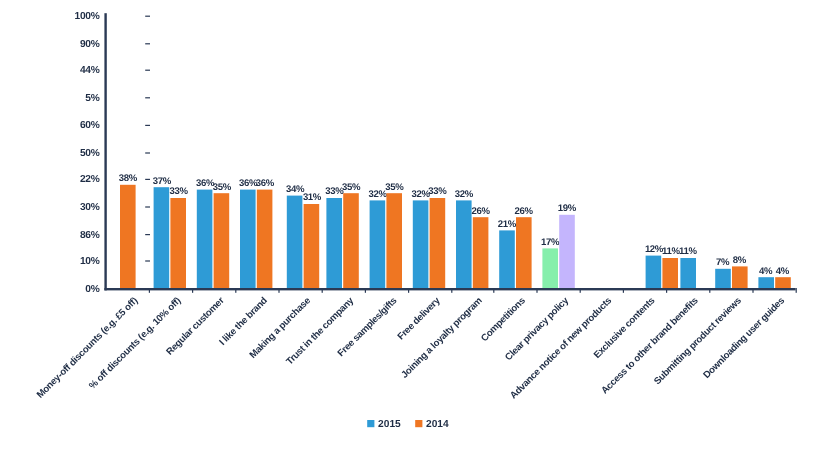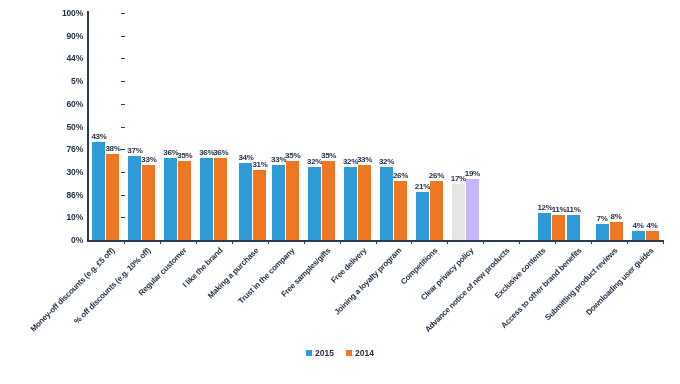--- a/index.html
+++ b/index.html
@@ -160,41 +160,38 @@
 
   <div id="y-labels">
       <div class="y-tick" style="top: 240px;">0%</div>
       <div class="y-tick-mark" style="top: 240px;"></div>
       <div class="y-tick" style="top: 217.3px;">10%</div>
       <div class="y-tick-mark" style="top: 217.3px;"></div>
       <div class="y-tick" style="top: 194.6px;">86%</div>
       <div class="y-tick-mark" style="top: 194.6px;"></div>
       <div class="y-tick" style="top: 171.9px;">30%</div>
       <div class="y-tick-mark" style="top: 171.9px;"></div>
-      <div class="y-tick" style="top: 149.2px;">76%</div>
+      <div class="y-tick" style="top: 149.2px;">22%</div>
       <div class="y-tick-mark" style="top: 149.2px;"></div>
       <div class="y-tick" style="top: 126.5px;">50%</div>
       <div class="y-tick-mark" style="top: 126.5px;"></div>
       <div class="y-tick" style="top: 103.8px;">60%</div>
       <div class="y-tick-mark" style="top: 103.8px;"></div>
       <div class="y-tick" style="top: 81.1px;">5%</div>
       <div class="y-tick-mark" style="top: 81.1px;"></div>
       <div class="y-tick" style="top: 58.4px;">44%</div>
       <div class="y-tick-mark" style="top: 58.4px;"></div>
       <div class="y-tick" style="top: 35.7px;">90%</div>
       <div class="y-tick-mark" style="top: 35.7px;"></div>
       <div class="y-tick" style="top: 13px;">100%</div>
       <div class="y-tick-mark" style="top: 13px;"></div>
     </div>
 
   <div id="plot-area">
       <div class="group" style="left: 0px; width: 35.9375px;">
-        <div class="bar s2015" style="height: 97.61px; background: rgb(46, 155, 214);">
-          <span class="bar-label">43%</span>
-        </div>
         <div class="bar s2014" style="height: 86.26px; background: rgb(239, 118, 34);">
           <span class="bar-label">38%</span>
         </div>
       </div>
       <div class="group" style="left: 35.9375px; width: 35.9375px;">
         <div class="bar s2015" style="height: 83.99px; background: rgb(46, 155, 214);">
           <span class="bar-label">37%</span>
         </div>
         <div class="bar s2014" style="height: 74.91px; background: rgb(239, 118, 34);">
           <span class="bar-label">33%</span>
@@ -258,21 +255,21 @@
       </div>
       <div class="group" style="left: 323.438px; width: 35.9375px;">
         <div class="bar s2015" style="height: 47.67px; background: rgb(46, 155, 214);">
           <span class="bar-label">21%</span>
         </div>
         <div class="bar s2014" style="height: 59.02px; background: rgb(239, 118, 34);">
           <span class="bar-label">26%</span>
         </div>
       </div>
       <div class="group" style="left: 359.375px; width: 35.9375px;">
-        <div class="bar s2015" style="height: 56px; background: #e5e5e5;">
+        <div class="bar s2015" style="height: 33px; background: #86efac;">
           <span class="bar-label">17%</span>
         </div>
         <div class="bar s2014" style="height: 61px; background: #c4b5fd;">
           <span class="bar-label">19%</span>
         </div>
       </div>
       <div class="group" style="left: 446px; width: 35.9375px; text-align: center;">
         <div class="bar s2015" style="height: 27.24px; background: rgb(46, 155, 214);">
           <span class="bar-label">12%</span>
         </div>

